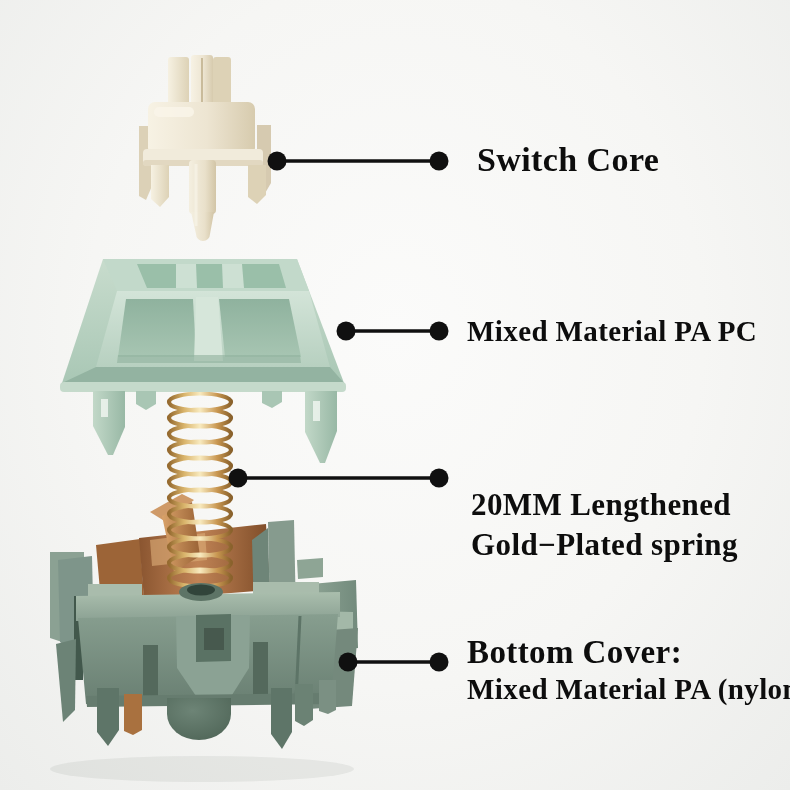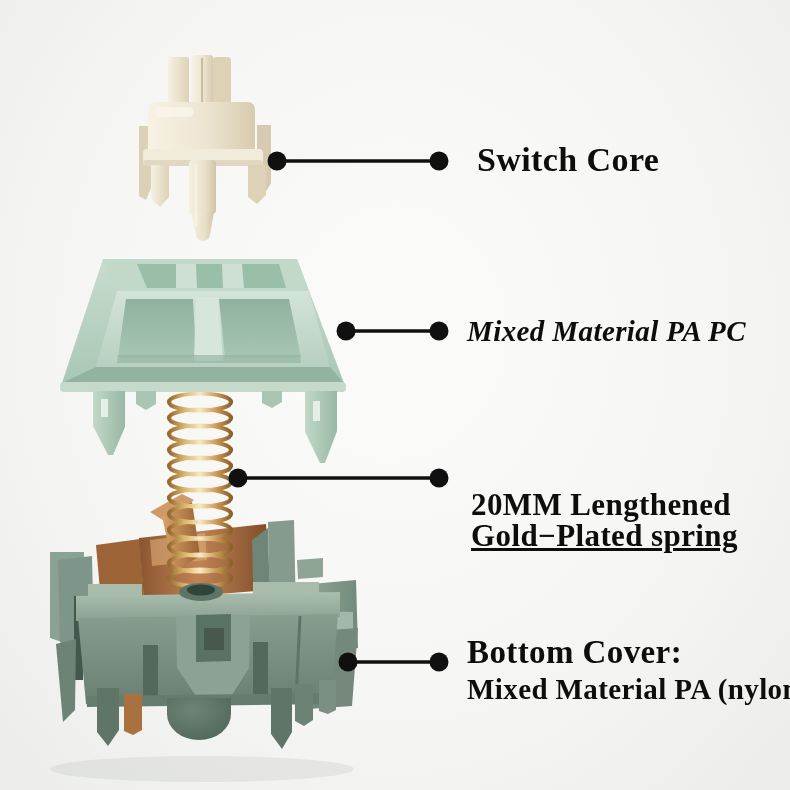--- a/index.html
+++ b/index.html
@@ -15,24 +15,24 @@
     position:absolute;
     color:#0d0d0d;
     font-weight:bold;
     line-height:1;
     white-space:nowrap;
     letter-spacing:0.4px;
   }
   .lbl-core{left:477px;top:143px;font-size:34px;}
   .lbl-upper{left:467px;top:308px;}
   .lbl-upper .heading{font-size:35px;}
-  .lbl-upper .subheading{font-size:29px;margin-top:9px;font-style:italic;}
+  .lbl-upper .subheading{font-size:29px;margin-top:9px;}
   .lbl-spring{left:471px;top:449px;}
   .lbl-spring .line1{font-size:31px;margin-top:40px;}
-  .lbl-spring .line2{font-size:31px;text-decoration:underline;}
+  .lbl-spring .line2{font-size:31px;margin-top:9px;}
   .lbl-bottom{left:467px;top:636px;}
   .lbl-bottom .heading{font-size:33px;}
   .lbl-bottom .subheading{font-size:29px;margin-top:6px;}
 </style>
 </head>
 <body>
 
 <div class="stage">
 
   <svg width="790" height="790" viewBox="0 0 790 790">

